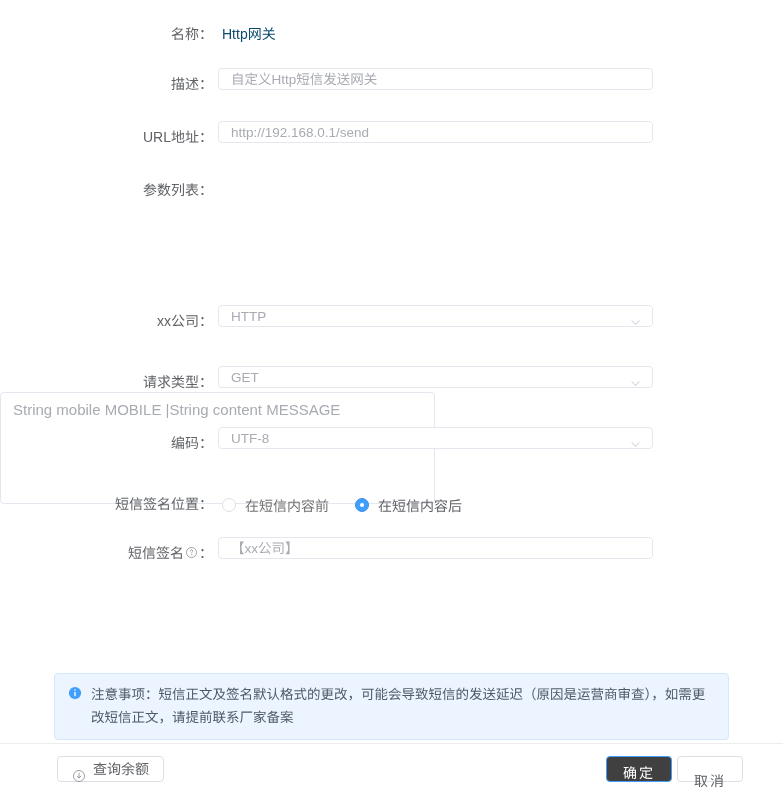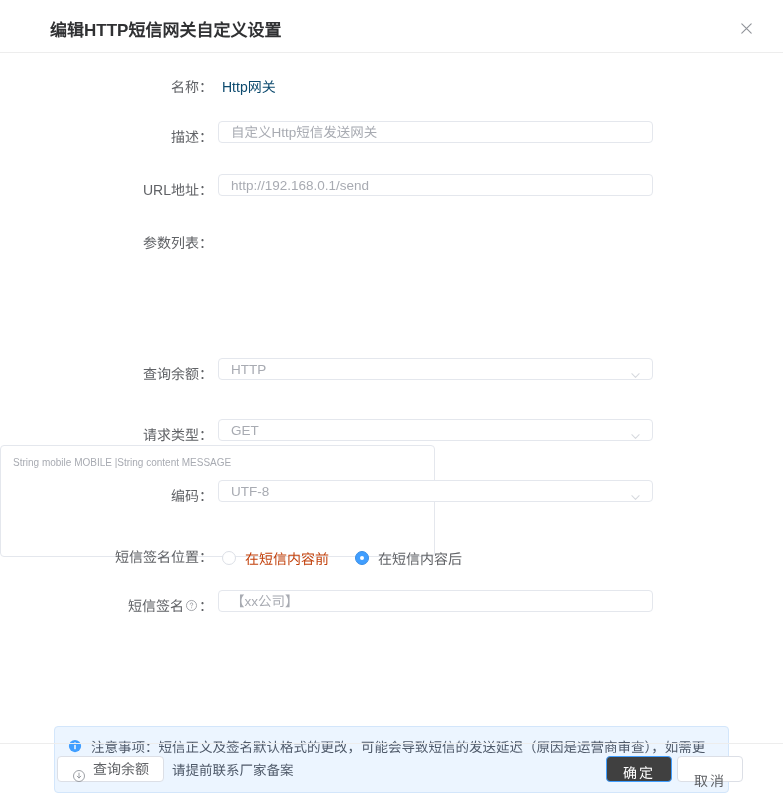--- a/index.html
+++ b/index.html
@@ -125,21 +125,21 @@
   .input-box::placeholder { color: #a8abb2; }
 
   .textarea-box {
     box-sizing: border-box;
     width: 435px;
     height: 112px;
     border: 1px solid #e4e7ed;
     border-radius: 4px;
     background: #fff;
     color: #a8abb2;
-    font-size: 10px;
+    font-size: 15px;
     font-family: "Liberation Sans", "DejaVu Sans", sans-serif;
     padding: 7px 12px;
     line-height: 20px;
     outline: none;
     resize: none;
     display: block;
   }
   .textarea-box::placeholder { color: #a8abb2; }
 
   .select-wrap { position: relative; width: 435px; }
@@ -189,21 +189,21 @@
     height: 4px;
     margin: -2px 0 0 -2px;
     border-radius: 50%;
     background: #fff;
   }
   .radio-label {
     margin-left: 9px;
     font-size: 14px;
     color: #606266;
   }
-  .radio-item:not(.checked) .radio-label { color: #c2410c; }
+  .radio-item:not(.checked) .radio-label { color: #737373; }
 
   
   .notice {
     position: absolute;
     left: 54px;
     top: 673px;
     width: 675px;
     box-sizing: border-box;
     background: #ecf5ff;
     border: 1px solid #d3e6fb;
@@ -271,28 +271,20 @@
   }
   .btn-balance .coin-icon { flex: 0 0 14px; width: 14px; height: 14px; display: block; color: #909399; }
   .btn-confirm { right: 111px; top: 12px; width: 66px; text-align: center; padding: 0; }
   .btn-cancel  { right: 40px;  top: 12px; width: 66px; text-align: center; padding: 8px; letter-spacing: 2px; }
 </style>
 </head>
 <body>
 
 <div class="dialog">
 
-  <div class="dialog-header">
-    <div class="dialog-title">编辑HTTP短信网关自定义设置</div>
-    <button class="close-btn" aria-label="close">
-      <svg width="15" height="15" viewBox="0 0 16 16" fill="none" aria-hidden="true">
-        <path d="M3 3 L13 13 M13 3 L3 13" stroke="#909399" stroke-width="1.2" stroke-linecap="round"></path>
-      </svg>
-    </button>
-  </div>
 
   <div class="dialog-body">
 
     <div class="form-row" style="top: 18px;">
       <div class="form-label">名称：</div>
       <div class="form-control">
         <div class="static-text">Http网关</div>
       </div>
     </div>
 
@@ -311,21 +303,21 @@
     </div>
 
     <div class="form-row" style="top: 174px; flex-direction: column;">
       <div class="form-label">参数列表：</div>
       <div class="form-control">
         <textarea class="textarea-box" style="">String mobile MOBILE |String content MESSAGE</textarea>
       </div>
     </div>
 
     <div class="form-row" style="top: 305px;">
-      <div class="form-label">查询余额：</div>
+      <div class="form-label">xx公司：</div>
       <div class="form-control">
         <div class="select-wrap">
           <input class="input-box" type="text" readonly="" value="HTTP" style="">
           <span class="chevron">
             <svg width="13" height="13" viewBox="0 0 16 16" fill="none" aria-hidden="true">
               <path d="M3.5 5.8 L8 10.3 L12.5 5.8" stroke="#d6d9de" stroke-width="1.3" stroke-linecap="round" stroke-linejoin="round"></path>
             </svg>
           </span>
         </div>
       </div>

